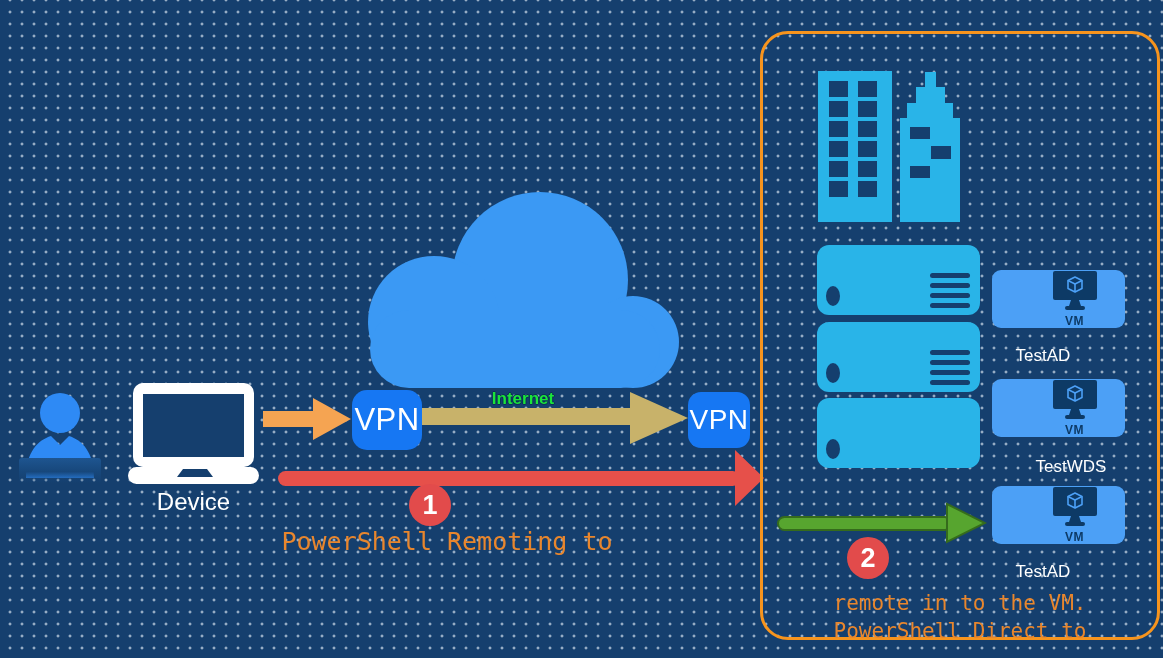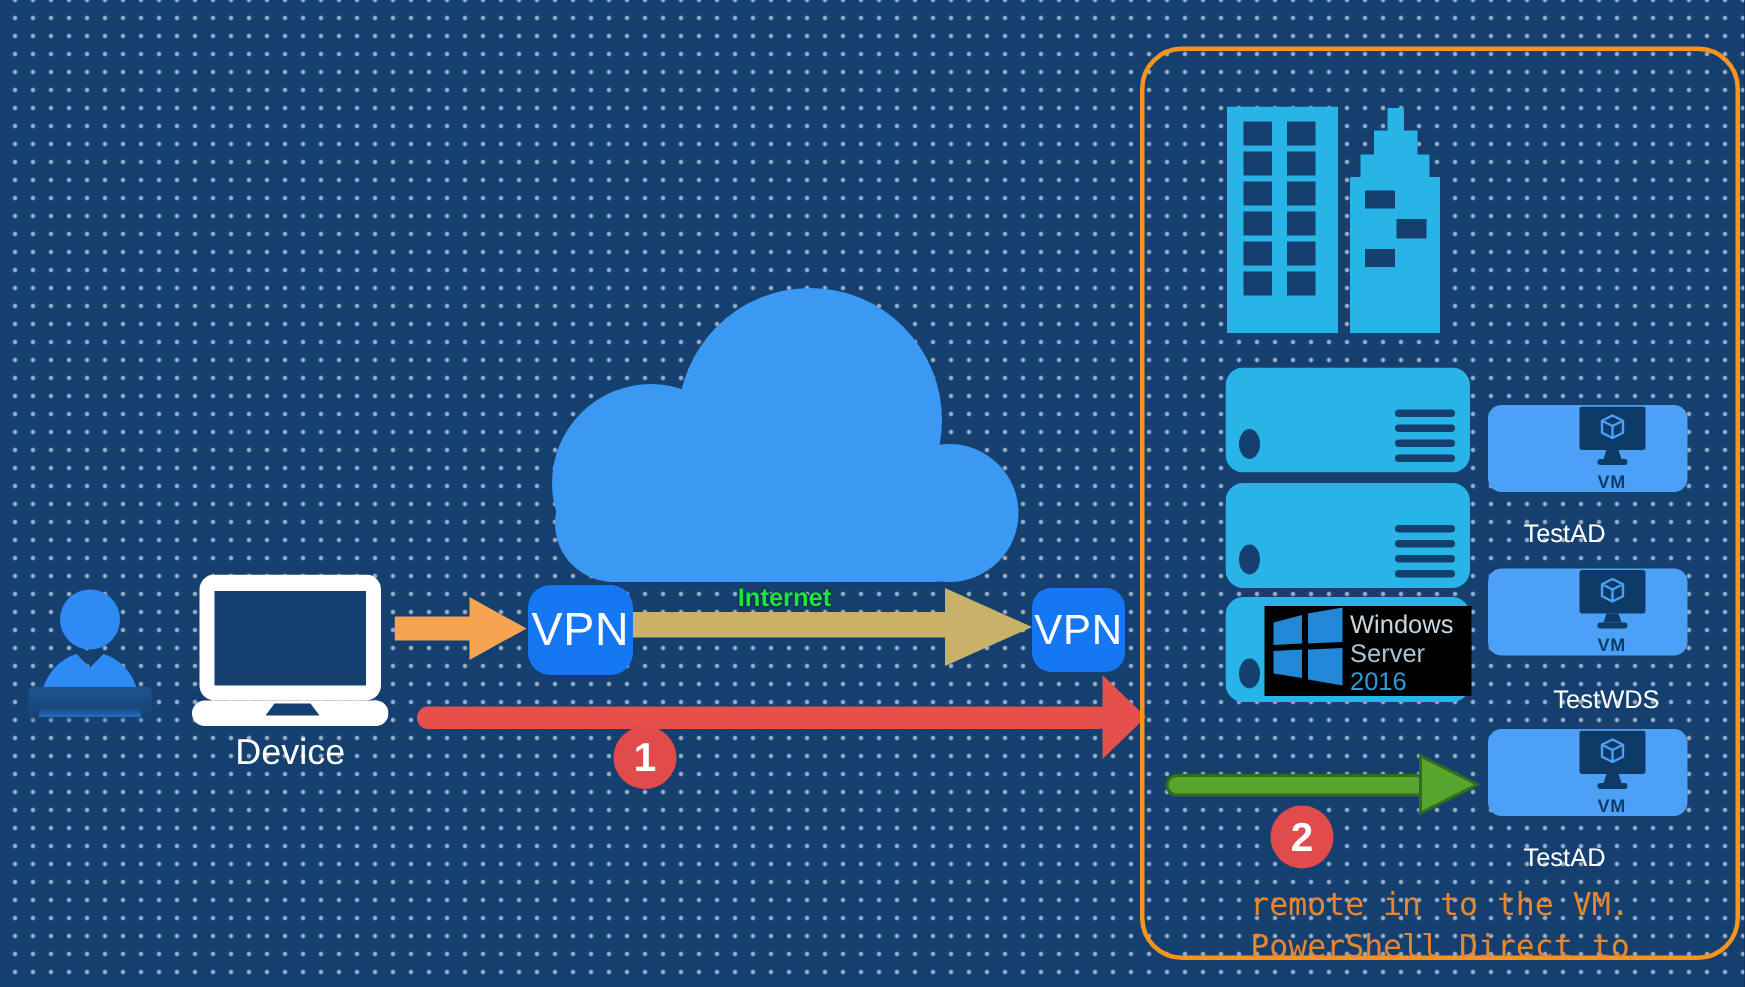--- a/index.html
+++ b/index.html
@@ -109,20 +109,21 @@
   </div>
   <div class="abs vpn-box" style="left:688px;top:392px;width:62px;height:56px;font-size:28px;border-radius:13px;">
     <span>VPN</span>
   </div>
 
   <div class="abs internet" style="left:458px;top:389px;width:130px;">Internet</div>
 
   <div class="abs badge" style="left:409px;top:484px;">1</div>
 
   <div class="abs mono-note note1" style="left:238px;top:524px;width:418px;">
+    <div>PowerShell Remoting to</div>
   </div>
 
   <div class="abs lab-box" style="left:760px;top:31px;"></div>
 
   <div class="abs" style="left:818px;top:71px;">
     <svg width="146" height="151" viewBox="0 0 146 151">
       <g fill="#29b4e8">
         <rect x="0" y="0" width="74" height="151"></rect>
         <rect x="107" y="1" width="11" height="17"></rect>
         <rect x="98" y="16" width="29" height="18"></rect>
@@ -175,33 +176,20 @@
     </svg>
   </div>
 
   <div class="abs" style="left:817px;top:398px;">
     <svg width="163" height="70" viewBox="0 0 163 70">
       <rect x="0" y="0" width="163" height="70" rx="12" fill="#29b4e8"></rect>
       <ellipse cx="16" cy="51" rx="7" ry="10" fill="#153f6e"></ellipse>
     </svg>
   </div>
 
-  <div class="abs ws-overlay" style="left:843px;top:404px;">
-    <svg width="138" height="60" viewBox="0 0 138 60">
-      <g fill="#2188d8">
-        <polygon points="6,11 25,6 25,25 6,26"></polygon>
-        <polygon points="29,5 52,1 52,24 29,25"></polygon>
-        <polygon points="6,30 25,29 25,48 6,45"></polygon>
-        <polygon points="29,29 52,28 52,53 29,49"></polygon>
-      </g>
-      <text x="57" y="18" font-size="17" fill="#c8d6df" class="ws-text">Windows</text>
-      <text x="57" y="37" font-size="17" fill="#aec3ce" class="ws-text">Server</text>
-      <text x="57" y="56" font-size="17" fill="#2e9bd8" class="ws-text">2016</text>
-    </svg>
-  </div>
 
   <div class="abs vm-tile" style="left:992px;top:270px;">
     <svg width="48" height="42" viewBox="0 0 48 42">
       <rect x="2" y="0" width="44" height="29" rx="2" fill="#0d3a66"></rect>
       <g stroke="#4ca0f6" stroke-width="1.6" fill="none" stroke-linejoin="round">
         <polygon points="24,6 31,9.5 24,13 17,9.5"></polygon>
         <polyline points="17,9.5 17,17.5 24,21 24,13"></polyline>
         <polyline points="31,9.5 31,17.5 24,21"></polyline>
       </g>
       <polygon points="20,29 28,29 30,35 18,35" fill="#0d3a66"></polygon>

